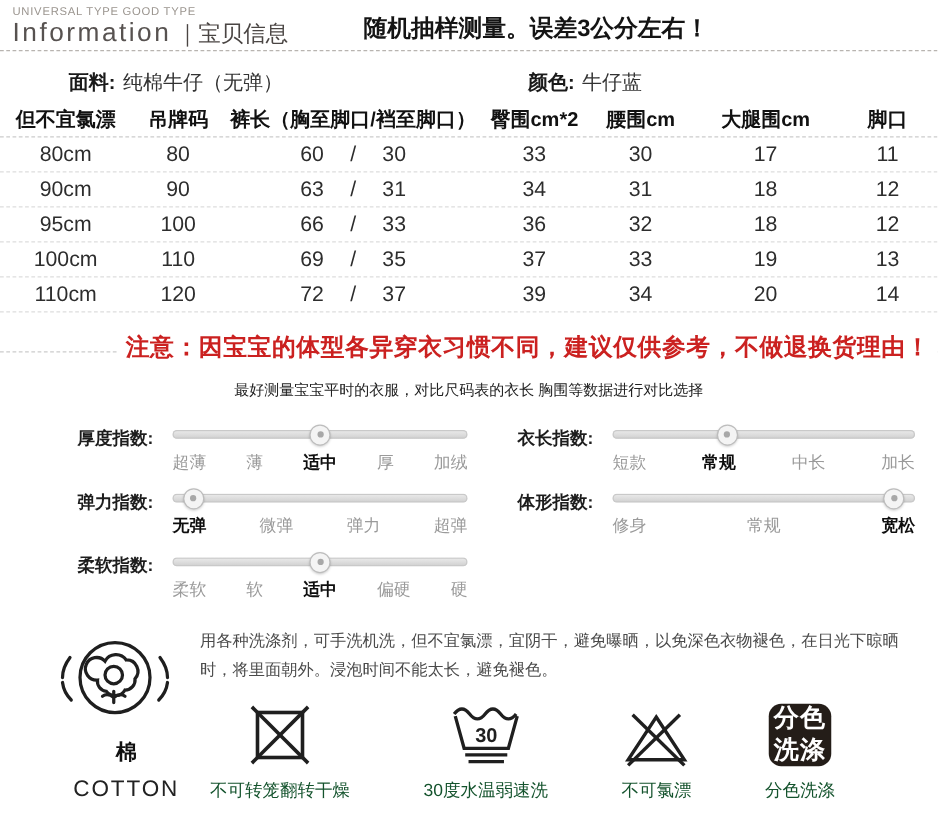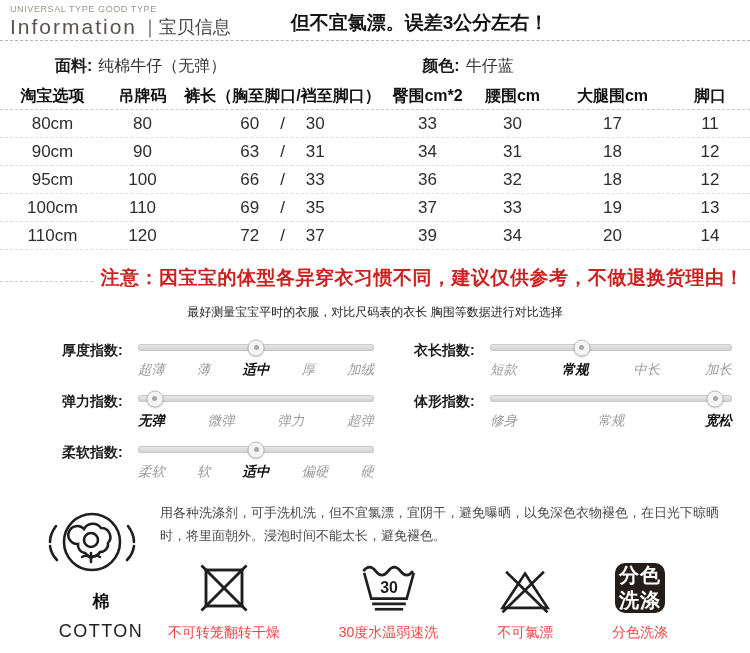--- a/index.html
+++ b/index.html
@@ -38,21 +38,21 @@
   .notice-text { position:relative; display:inline-block; background:#fff; padding:0 6px;
                  font-size:19px; font-weight:bold; color:#cb2120; letter-spacing:.5px; }
   .tip { text-align:center; font-size:12px; color:#222; margin-top:7px; }
 
   
   .sliders { display:flex; margin-top:20px; padding-left:62px; }
   .sliders-col-left  { width:312px; }
   .sliders-col-right { width:318px; margin-left:40px; }
   .slider-row { display:flex; margin-bottom:13px; }
   .slider-label { width:76px; font-size:14px; font-weight:bold; color:#1d1d1d; padding-top:1px; white-space:nowrap; }
-  .slider-body { flex:1; padding-top:3px;font-style:italic; }
+  .slider-body { flex:1; padding-top:3px; }
   .slider-track { position:relative; height:7px; border-radius:4px;
                   background:linear-gradient(#ececec,#cfcfcf); box-shadow:inset 0 0 0 1px #c9c9c9; }
   .slider-knob { position:absolute; top:50%; width:17px; height:17px; border-radius:50%;
                  background:#f4f4f4; border:1px solid #bdbdbd; transform:translate(-50%,-50%);
                  box-shadow:0 1px 2px rgba(0,0,0,.18); }
   .slider-knob::after { content:""; position:absolute; left:50%; top:50%; width:5px; height:5px;
                         border-radius:50%; background:#a8a8a8; transform:translate(-50%,-50%); }
   .slider-scale { display:flex; justify-content:space-between; margin-top:10px;
                   font-size:13.5px; color:#9a9a9a; }
   .slider-scale .sel { color:#0e0e0e; font-weight:bold; }
@@ -60,52 +60,52 @@
   
   .care { display:flex; margin-top:8px; padding-left:42px; }
   .cotton-block { width:118px; text-align:center; padding-top:2px; }
   .cotton-cn { font-size:17px; font-weight:bold; color:#111; margin-top:8px; }
   .cotton-en { font-size:18px; color:#222; letter-spacing:1.5px; margin-top:8px; }
   .care-right { flex:1; padding-right:14px; }
   .care-text { font-size:13px; color:#4a4a4a; line-height:1.75; padding-right:2px; }
   .wash-icons { display:flex; justify-content:space-between; margin-top:12px; padding:0 68px 0 8px; }
   .wash-item { text-align:center; }
   .wash-glyph { height:56px; display:flex; align-items:center; justify-content:center; }
-  .wash-caption { font-size:14px; color:#ef4444; margin-top:8px; }
+  .wash-caption { font-size:14px; color:#14532d; margin-top:8px; }
   .badge { width:50px; height:50px; background:#241d18; border-radius:10px; color:#fff;
            font-weight:bold; font-size:20px; line-height:1.25; display:flex; flex-direction:column;
            align-items:center; justify-content:center; letter-spacing:1px; }
   svg { display:block; }
 </style>
 </head>
 <body>
 
 <div class="header">
   <div class="brand">
     <div class="brand-small">UNIVERSAL TYPE GOOD TYPE</div>
     <div class="title-row">
       <span class="title-en">Information</span>
       <span class="title-cn">｜宝贝信息</span>
     </div>
   </div>
-  <div class="header-note">但不宜氯漂。误差3公分左右！</div>
+  <div class="header-note">随机抽样测量。误差3公分左右！</div>
 </div>
 
 <div class="fabric-row">
   <span class="fabric-label">面料:</span>
   <span class="fabric-value">纯棉牛仔（无弹）</span>
   <span class="fabric-group2">
     <span class="fabric-label">颜色:</span>
     <span class="fabric-value">牛仔蓝</span>
   </span>
 </div>
 
 <div class="size-table">
   <div class="t-row t-header">
-    <div>淘宝选项</div>
+    <div>但不宜氯漂</div>
     <div>吊牌码</div>
     <div>裤长（胸至脚口/裆至脚口）</div>
     <div>臀围cm*2</div>
     <div>腰围cm</div>
     <div>大腿围cm</div>
     <div>脚口</div>
   </div>
 
   <div class="t-row">
     <div>80cm</div>

